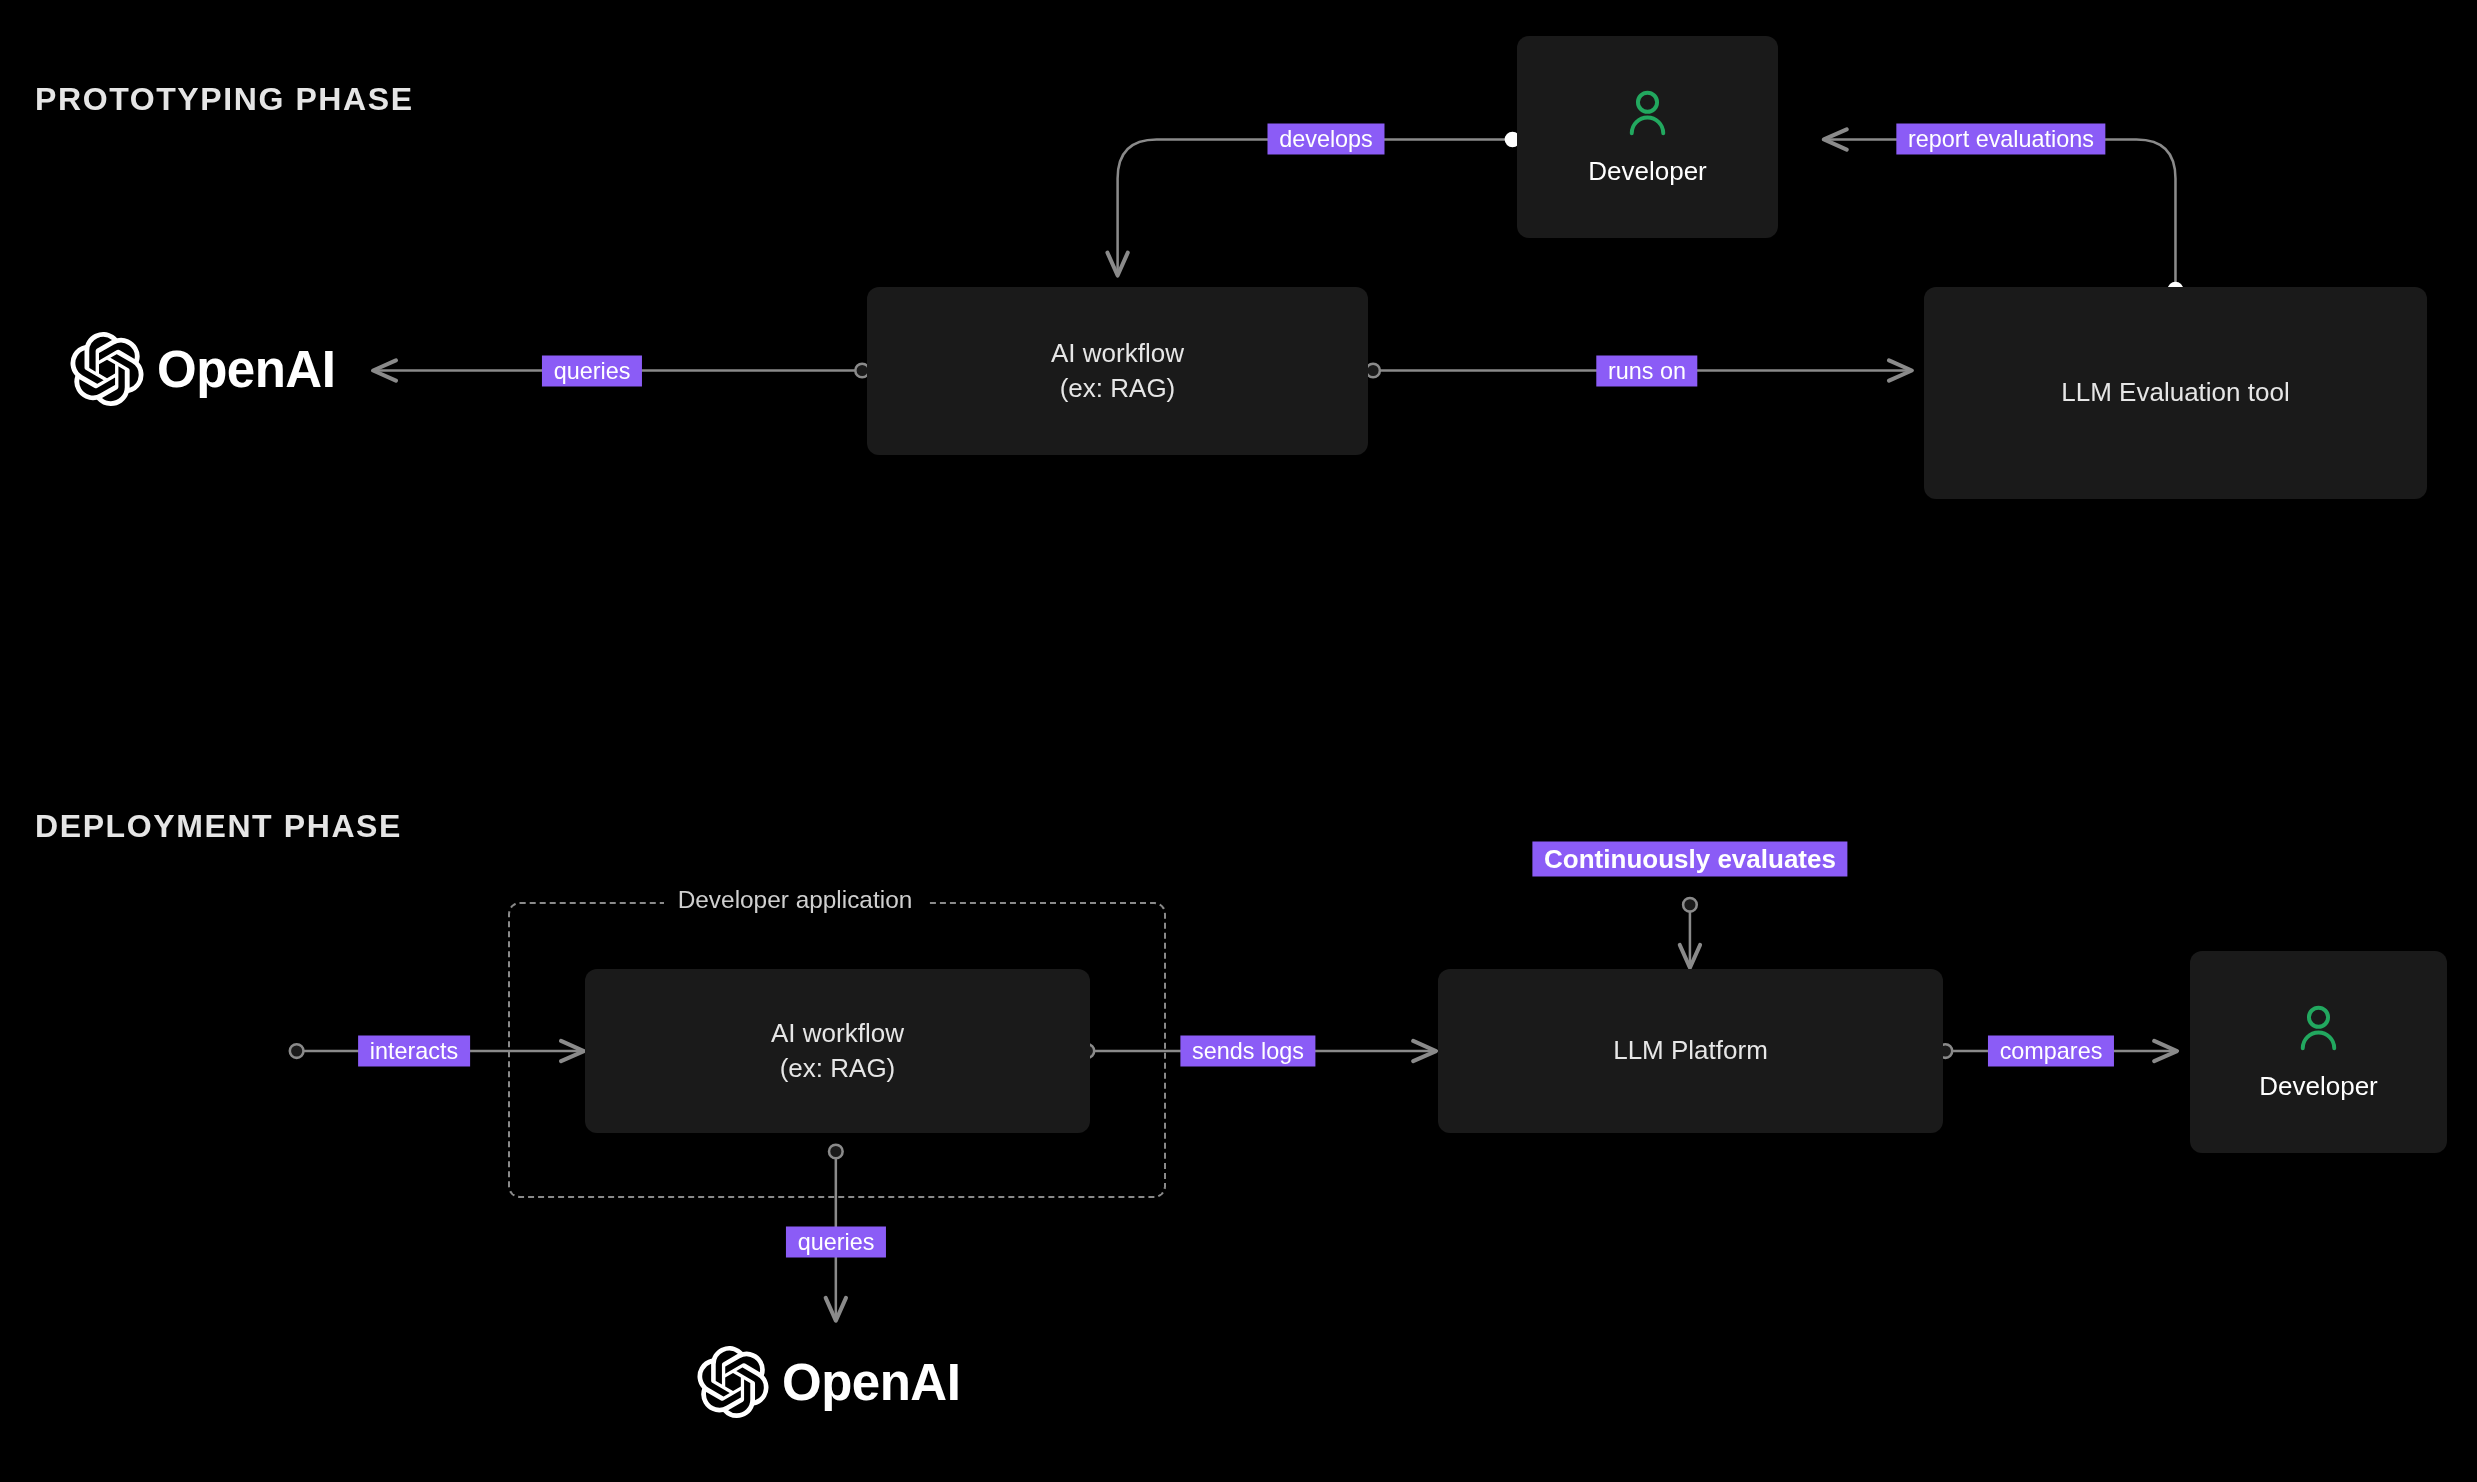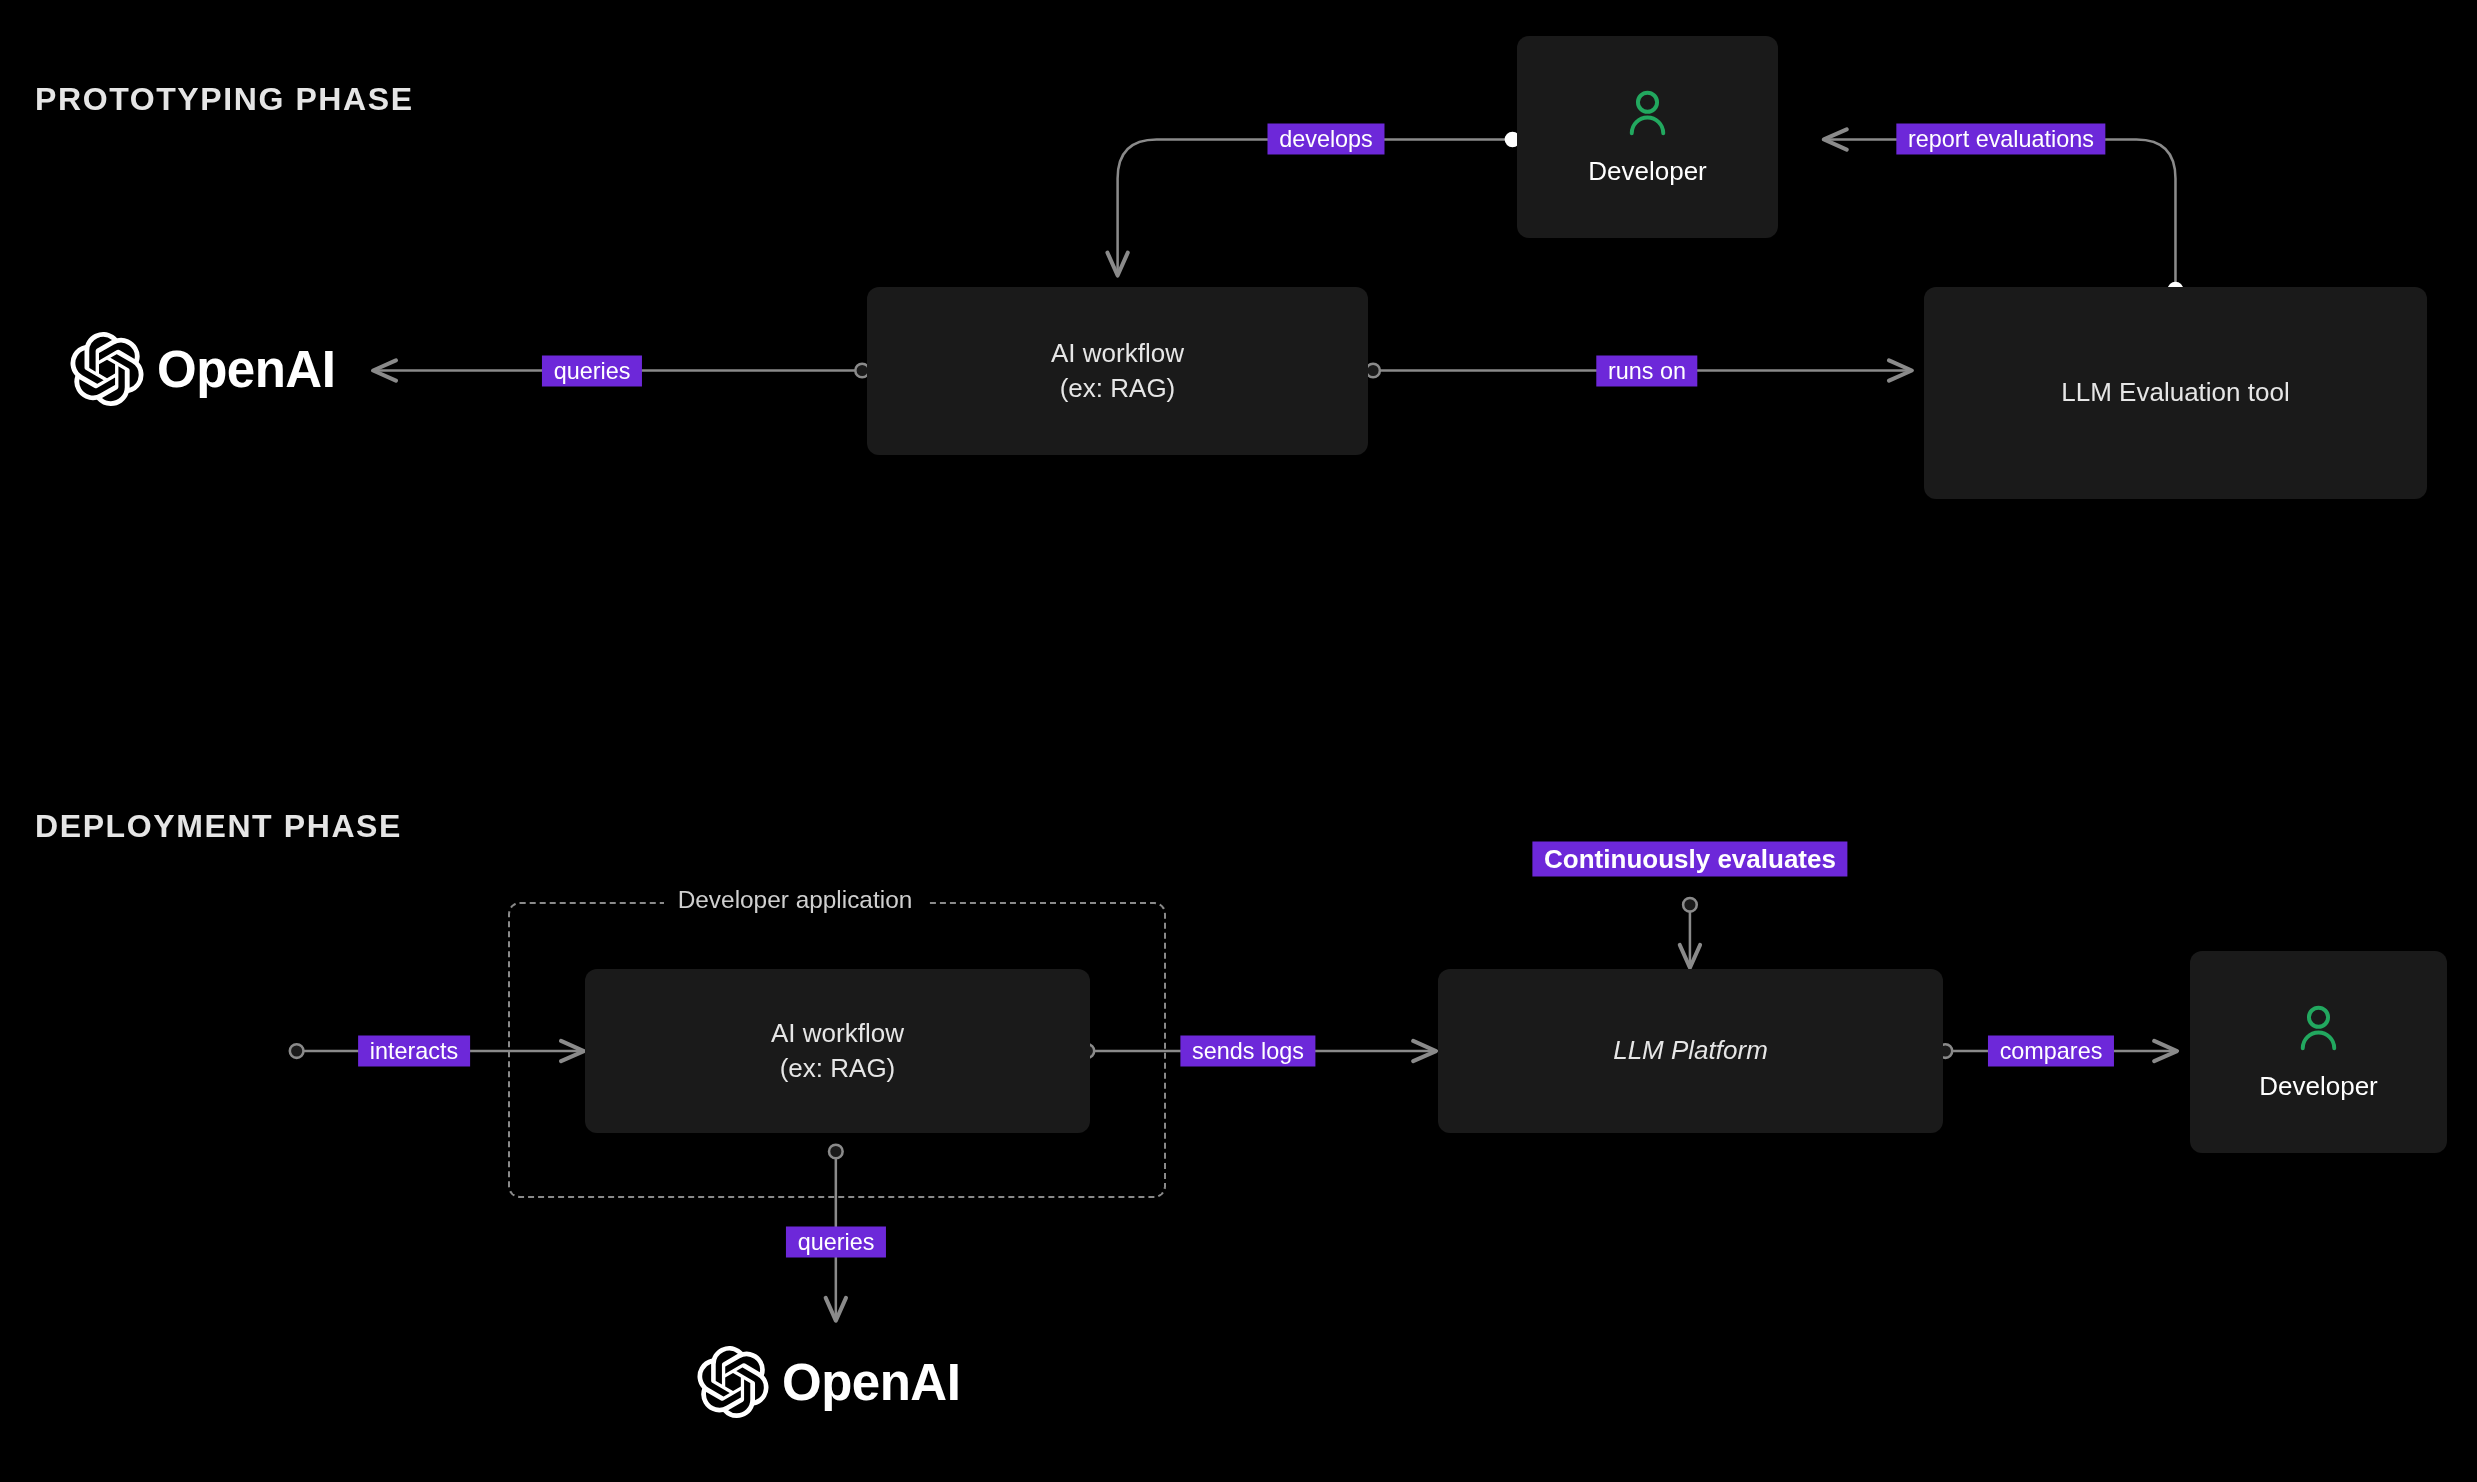--- a/index.html
+++ b/index.html
@@ -61,21 +61,21 @@
     color: #cfcfcf;
     font-size: 24.4px;
     background: #000000;
     padding: 0 13.7px;
     white-space: nowrap;
   }
   .edge-label {
     position: absolute;
     color: #ffffff;
     font-size: 23.4px;
-    background: #6d28d9;
+    background: #8b5cf6;
     padding: 2px 11.7px;
     white-space: nowrap;
     transform: translate(-50%, -50%);
   }
   .edge-label.strong {
     font-weight: 700;
     font-size: 26px;
     color: #ffffff;
   }
   .edges {
@@ -194,21 +194,21 @@
 
   <div class="group-box" style="left:508px; top:902px; width:658px; height:296px;"></div>
   <div class="group-title" style="left:664px; top:886px;">Developer application</div>
 
 
   <div class="node" style="left:585px; top:969px; width:505px; height:164px;">
     <div class="node-label">AI workflow
 (ex: RAG)</div>
   </div>
 
-  <div class="node" style="left:1438px; top:969px; width:505px; height:164px;font-style:italic;">
+  <div class="node" style="left:1438px; top:969px; width:505px; height:164px;">
     <div class="node-label">LLM Platform</div>
   </div>
 
   <div class="node" style="left:2190px; top:951px; width:257px; height:202px;">
     <svg class="actor-icon" width="45" height="53" viewBox="0 0 24 26">
       <circle cx="12" cy="7" r="5.1" fill="none" stroke="#22a85f" stroke-width="2.1"></circle>
       <path d="M3.6 23.5a8.4 8.4 0 0 1 16.8 0" fill="none" stroke="#22a85f" stroke-width="2.1" stroke-linecap="round"></path>
     </svg>
     <div class="actor-label">Developer</div>
   </div>

